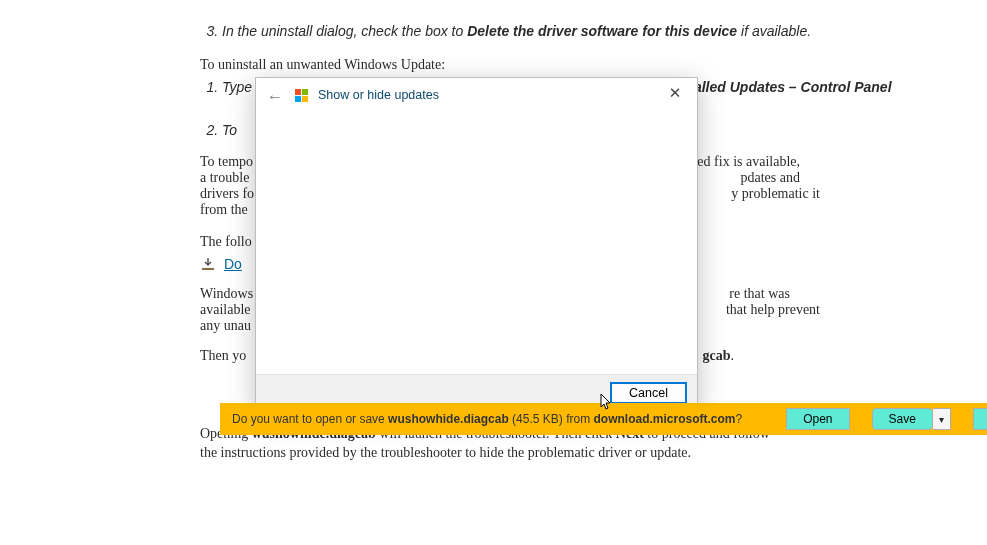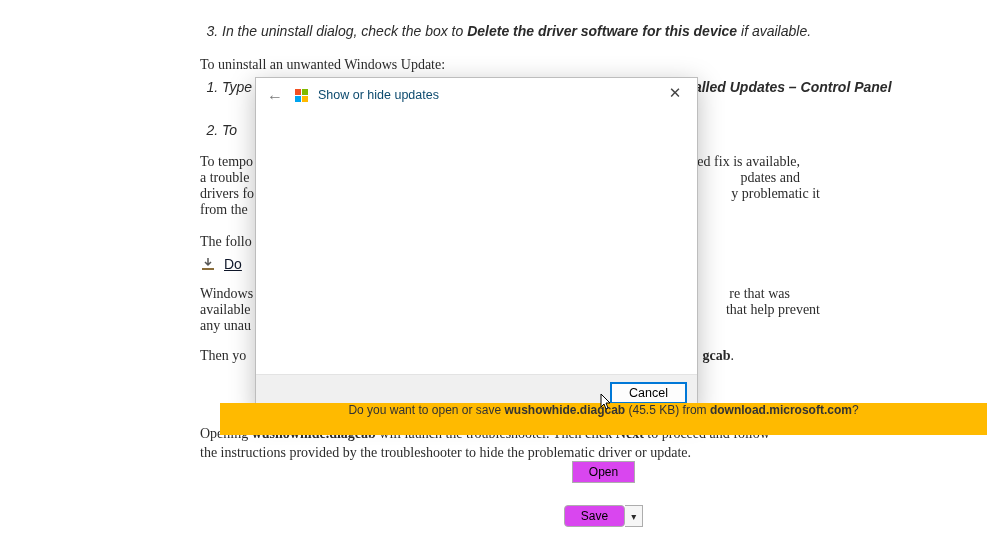--- a/index.html
+++ b/index.html
@@ -24,21 +24,21 @@
       padding: 0;
       font-style: italic;
     }
     ol li {
       margin-bottom: 4px;
       line-height: 1.35;
     }
     p { margin: 0 0 4px 0; line-height: 1.4; }
     .section { margin-top: 14px; font-family: Liberation Serif, serif; }
     .bold { font-weight: 600; }
-    a.link { color: #0f172a; text-decoration: underline; }
+    a.link { color: #0369a1; text-decoration: underline; }
     .dl-row { display: flex; align-items: center; gap: 8px; margin-top: 4px; }
     .dl-icon svg { display: block; }
 
     
     .dialog {
       position: absolute;
       left: 255px;
       top: 77px;
       width: 443px;
       height: 335px;
@@ -109,26 +109,25 @@
       top: 403px;
       left: 220px;
       right: 0;
       height: 32px;
       background: #ffba00;
       display: flex;
       align-items: center;
       padding: 0 12px;
       font-size: 12px;
       gap: 22px;
-      flex-direction: column;
     }
     .notif .msg { flex: 0 0 auto; color:#333; }
     .notif .spacer { flex: 1; }
     .notif .nbtn {
-      background: #d946ef;
+      background: #5eead4;
       border: 1px solid #adadad;
       padding: 3px 16px;
       font-size: 12px;
       font-family: inherit;
       cursor: pointer;
       height: 22px;
     }
     .notif .split {
       display: flex;
     }

